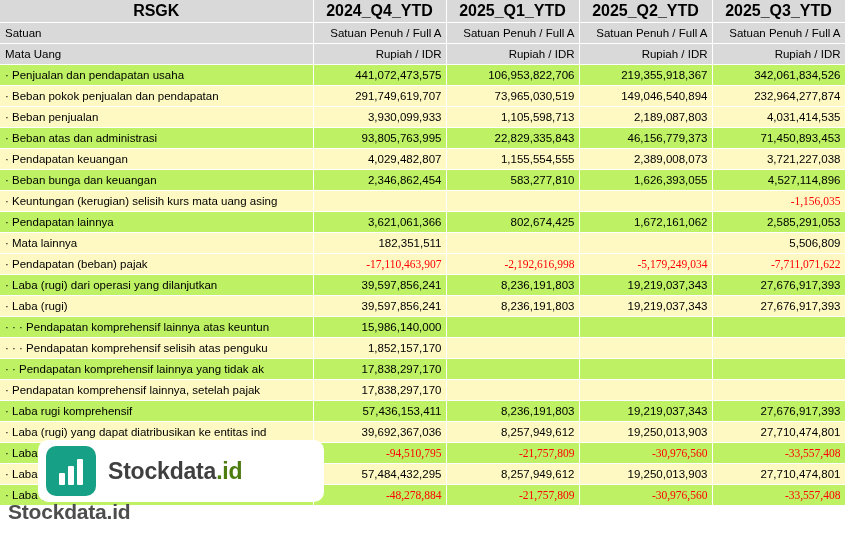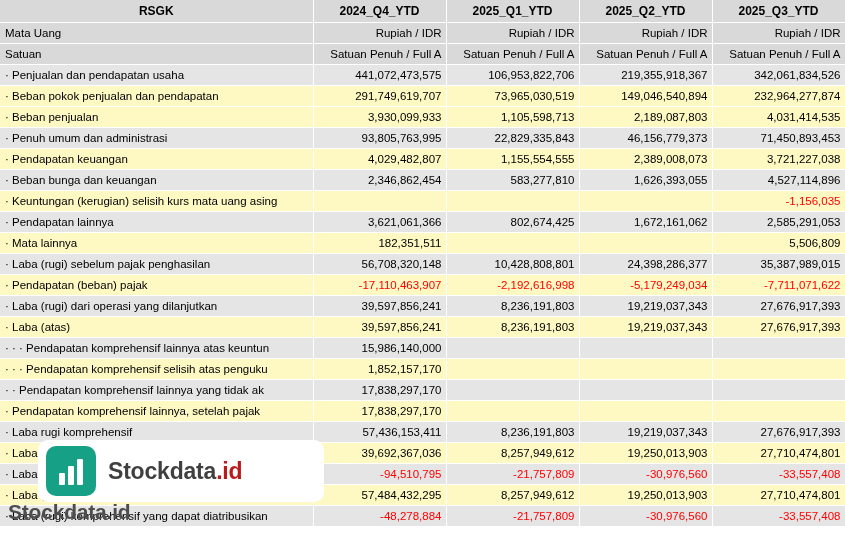--- a/index.html
+++ b/index.html
@@ -34,21 +34,21 @@
     line-height: 20px;
     vertical-align: middle;
     overflow: hidden;
     white-space: nowrap;
   }
   
   tr.hdr-title th {
     background: #d9d9d9;
     font-weight: bold;
     text-align: center;
-    font-size: 12px;
+    font-size: 16px;
     border-right: 1px solid #ffffff;
     border-bottom: 1px solid #ffffff;
     height: 22px;
     line-height: 22px;
   }
   tr.hdr-title th.first {
     background: #d9d9d9;
   }
   
   tr.sub th {
@@ -74,23 +74,23 @@
     border-bottom: 1px solid #ffffff;
   }
   tr.data td.lbl {
     text-align: left;
     padding-left: 5px;
   }
   tr.data td.val {
     text-align: right;
     padding-right: 4px;
   }
-  tr.odd td { background: #e5e5e5; }
+  tr.odd td { background: #bef264; }
   tr.even td { background: #fef9c3; }
-  td.neg, th.neg { color: #ff0000; }
+  td.neg, th.neg { color: #ff0000; font-family: Liberation Serif, serif; }
 
   
   #wm-logo {
     position: absolute;
     left: 38px;
     top: 440px;
     width: 286px;
     height: 62px;
     background: #ffffff;
     border-radius: 10px;
@@ -119,21 +119,21 @@
   #wm-mark .b1 { height: 12px; }
   #wm-mark .b2 { height: 19px; }
   #wm-mark .b3 { height: 26px; }
   #wm-text {
     font-size: 23px;
     font-weight: bold;
     color: #3f3f3f;
     margin-left: 12px;
     letter-spacing: -0.2px;
   }
-  #wm-text .dot { color: #b91c1c; }
+  #wm-text .dot { color: #4d7c0f; }
   #wm-bottom {
     position: absolute;
     left: 8px;
     top: 500px;
     font-size: 21px;
     font-weight: bold;
     color: #4d4d4d;
     letter-spacing: -0.2px;
   }
 </style>
@@ -151,33 +151,33 @@
     </colgroup>
     <thead>
       <tr class="hdr-title">
         <th class="first">RSGK</th>
         <th>2024_Q4_YTD</th>
         <th>2025_Q1_YTD</th>
         <th>2025_Q2_YTD</th>
         <th>2025_Q3_YTD</th>
       </tr>
       <tr class="sub">
+        <th class="lbl">Satuan</th>
+        <th class="val">Satuan Penuh / Full A</th>
+        <th class="val">Satuan Penuh / Full A</th>
+        <th class="val">Satuan Penuh / Full A</th>
+        <th class="val">Satuan Penuh / Full A</th>
+      </tr>
+      <tr class="sub">
         <th class="lbl">Mata Uang</th>
         <th class="val">Rupiah / IDR</th>
         <th class="val">Rupiah / IDR</th>
         <th class="val">Rupiah / IDR</th>
         <th class="val">Rupiah / IDR</th>
       </tr>
-      <tr class="sub">
-        <th class="lbl">Satuan</th>
-        <th class="val">Satuan Penuh / Full A</th>
-        <th class="val">Satuan Penuh / Full A</th>
-        <th class="val">Satuan Penuh / Full A</th>
-        <th class="val">Satuan Penuh / Full A</th>
-      </tr>
     </thead>
     <tbody id="tbody">
         <tr class="data odd">
           <td class="lbl">· Penjualan dan pendapatan usaha</td>
           <td class="val">441,072,473,575</td>
           <td class="val">106,953,822,706</td>
           <td class="val">219,355,918,367</td>
           <td class="val">342,061,834,526</td>
         </tr>
         <tr class="data even">
@@ -188,21 +188,21 @@
           <td class="val">232,964,277,874</td>
         </tr>
         <tr class="data even">
           <td class="lbl">· Beban penjualan</td>
           <td class="val">3,930,099,933</td>
           <td class="val">1,105,598,713</td>
           <td class="val">2,189,087,803</td>
           <td class="val">4,031,414,535</td>
         </tr>
         <tr class="data odd">
-          <td class="lbl">· Penuh umum dan administrasi</td>
+          <td class="lbl">· Beban atas dan administrasi</td>
           <td class="val">93,805,763,995</td>
           <td class="val">22,829,335,843</td>
           <td class="val">46,156,779,373</td>
           <td class="val">71,450,893,453</td>
         </tr>
         <tr class="data even">
           <td class="lbl">· Pendapatan keuangan</td>
           <td class="val">4,029,482,807</td>
           <td class="val">1,155,554,555</td>
           <td class="val">2,389,008,073</td>
@@ -229,43 +229,36 @@
           <td class="val">1,672,161,062</td>
           <td class="val">2,585,291,053</td>
         </tr>
         <tr class="data even">
           <td class="lbl">· Mata lainnya</td>
           <td class="val">182,351,511</td>
           <td class="val"></td>
           <td class="val"></td>
           <td class="val">5,506,809</td>
         </tr>
-        <tr class="data odd">
-          <td class="lbl">· Laba (rugi) sebelum pajak penghasilan</td>
-          <td class="val">56,708,320,148</td>
-          <td class="val">10,428,808,801</td>
-          <td class="val">24,398,286,377</td>
-          <td class="val">35,387,989,015</td>
-        </tr>
         <tr class="data even">
           <td class="lbl">· Pendapatan (beban) pajak</td>
           <td class="val neg">-17,110,463,907</td>
           <td class="val neg">-2,192,616,998</td>
           <td class="val neg">-5,179,249,034</td>
           <td class="val neg">-7,711,071,622</td>
         </tr>
         <tr class="data odd">
           <td class="lbl">· Laba (rugi) dari operasi yang dilanjutkan</td>
           <td class="val">39,597,856,241</td>
           <td class="val">8,236,191,803</td>
           <td class="val">19,219,037,343</td>
           <td class="val">27,676,917,393</td>
         </tr>
         <tr class="data even">
-          <td class="lbl">· Laba (atas)</td>
+          <td class="lbl">· Laba (rugi)</td>
           <td class="val">39,597,856,241</td>
           <td class="val">8,236,191,803</td>
           <td class="val">19,219,037,343</td>
           <td class="val">27,676,917,393</td>
         </tr>
         <tr class="data odd">
           <td class="lbl">· · · Pendapatan komprehensif lainnya atas keuntun</td>
           <td class="val">15,986,140,000</td>
           <td class="val"></td>
           <td class="val"></td>

